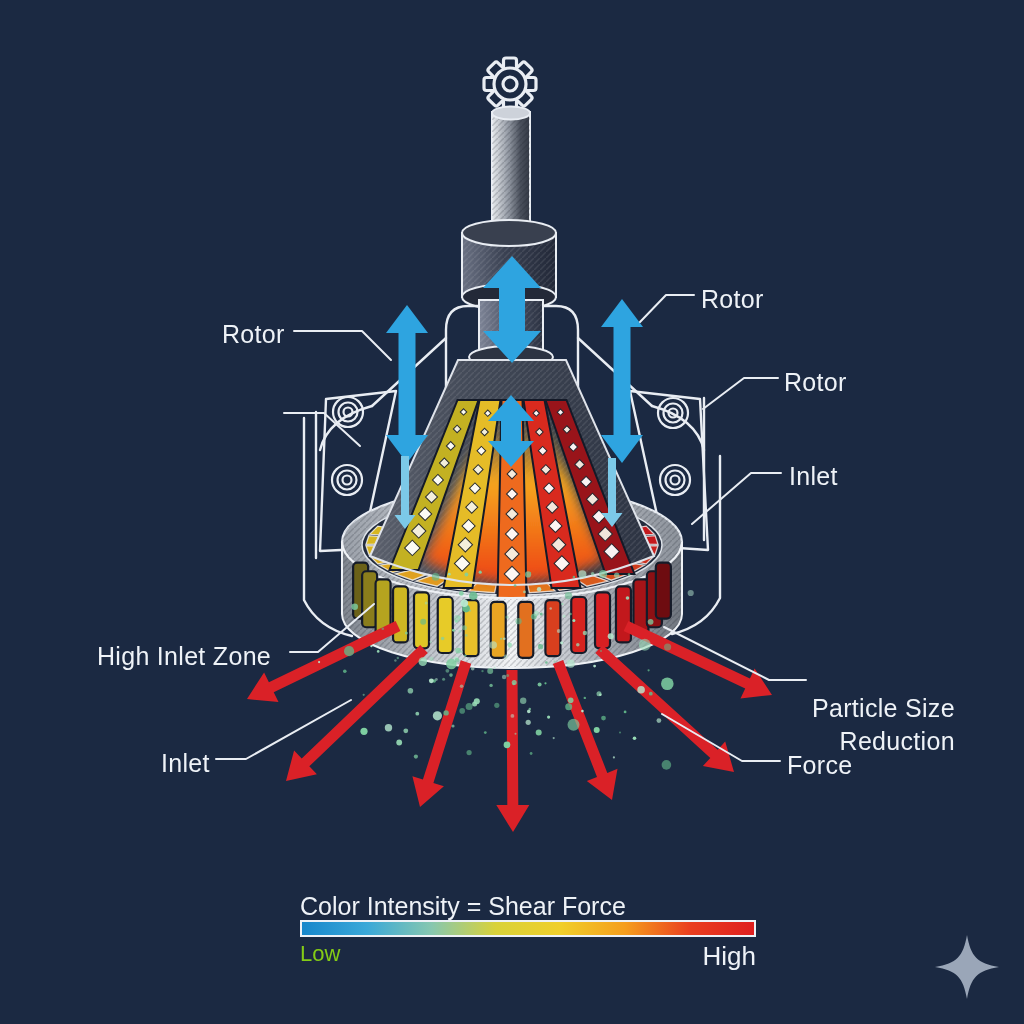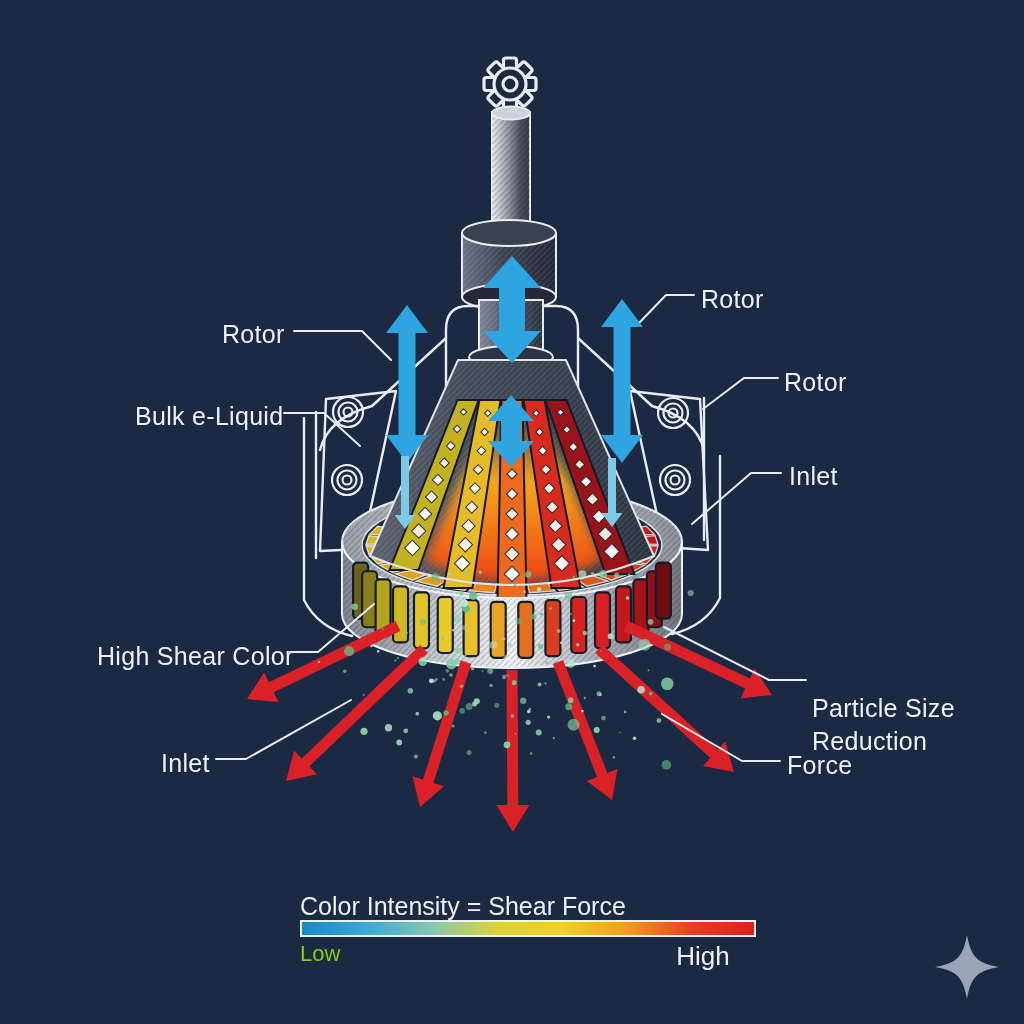--- a/index.html
+++ b/index.html
@@ -1,25 +1,25 @@
 <!DOCTYPE html>
 <html><head>
 <meta charset="utf-8">
 <style>
   html,body{margin:0;padding:0;background:#10182a;}
   #stage{position:relative;width:1024px;height:1024px;overflow:hidden;
          font-family:"Liberation Sans","DejaVu Sans",sans-serif;background:#1b2942;}
   svg{position:absolute;left:0;top:0;}
   .lbl{position:absolute;color:#eef2f7;font-size:25px;letter-spacing:.3px;
-       line-height:33px;white-space:pre-line;}
+       line-height:33px;white-space:pre-line;text-align:right;}
   .legend-title{position:absolute;left:300px;top:884px;color:#eef2f7;font-size:25px;margin-top:8px;}
   .legend-bar{position:absolute;left:300px;top:920px;width:452px;height:13px;
               border:2px solid #eef2f7;}
   .legend-low{position:absolute;left:300px;top:941px;color:#84cc16;font-size:22px;}
-  .legend-high{position:absolute;left:650px;top:941px;width:106px;text-align:center;
+  .legend-high{position:absolute;left:650px;top:941px;width:106px;text-align:right;
                color:#eef2f7;font-size:26px;}
 </style>
 </head>
 <body>
 
 <div id="stage" style="background: rgb(27, 41, 66);">
 
 <svg id="scene" width="1024" height="1024" viewBox="0 0 1024 1024">
   <defs>
     <linearGradient id="gShaft" x1="0" y1="0" x2="1" y2="0">
@@ -425,25 +425,24 @@
     <path d="M216,759 H246 L351,700"></path>
     <path d="M806,680 H769 L664,627"></path>
     <path d="M780,761 H742 L662,714"></path>
   </g>
 
   <path d="M967,935 C971,957 977,963 999,967 C977,971 971,977 967,999
            C963,977 957,971 935,967 C957,963 963,957 967,935 Z" fill="#9aa6b8"></path>
 </svg>
 
 <div class="lbl" style="left:222px;top:318px">Rotor</div>
-<div class="lbl" style="left:135px;top:400px">Bulk e-Liquid</div>
 <div class="lbl" style="left:701px;top:283px">Rotor</div>
 <div class="lbl" style="left:784px;top:366px">Rotor</div>
 <div class="lbl" style="left:789px;top:460px">Inlet</div>
-<div class="lbl" style="left:97px;top:640px">High Shear Color</div>
+<div class="lbl" style="left:97px;top:640px">High Inlet Zone</div>
 <div class="lbl" style="left:161px;top:747px">Inlet</div>
 <div class="lbl" style="left:812px;top:692px">Particle Size
 Reduction</div>
 <div class="lbl" style="left:787px;top:749px">Force</div>
 
 <div class="legend-title">Color Intensity = Shear Force</div>
 <div class="legend-bar" id="legend-bar" style="background: linear-gradient(90deg, rgb(23, 135, 203), rgb(58, 168, 216), rgb(134, 199, 176), rgb(217, 210, 58), rgb(240, 207, 43), rgb(245, 158, 30), rgb(234, 63, 31), rgb(223, 31, 31));"></div>
 <div class="legend-low">Low</div>
 <div class="legend-high">High</div>
 

